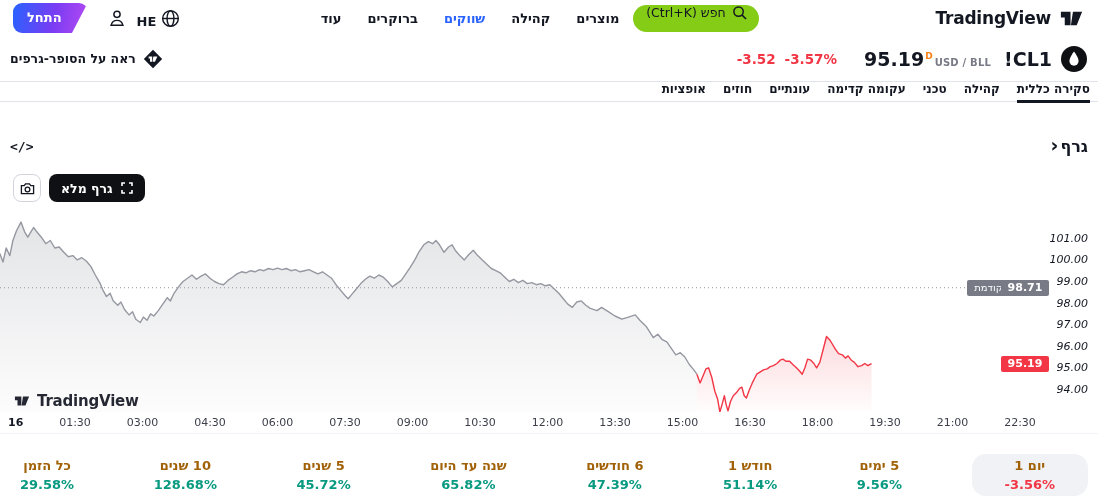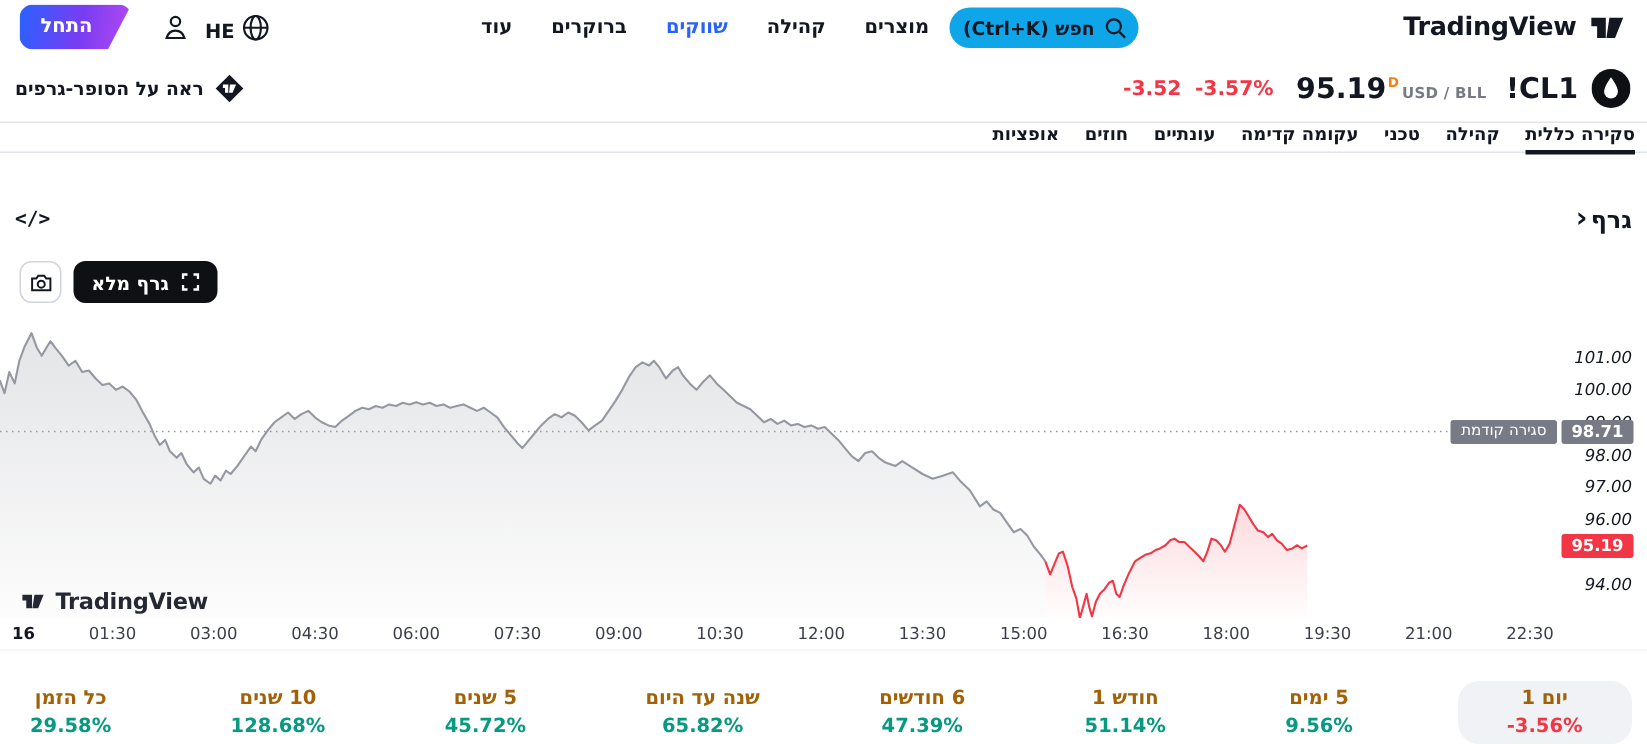--- a/index.html
+++ b/index.html
@@ -4,21 +4,21 @@
 <style>
   * { margin:0; padding:0; box-sizing:border-box; }
   html,body { background:#fff; }
   body { font-family:"DejaVu Sans", sans-serif; color:#131722; }
   .app { position:relative; width:1098px; height:500px; overflow:hidden; background:#fff; direction:rtl; }
 
   
   .topbar { position:absolute; top:0; right:0; left:0; height:36px; display:flex; align-items:center; padding:0 13px; }
   .logo { display:flex; align-items:center; gap:7px; margin-left:176px; cursor:pointer; }
   .logo-text { font-size:17px; font-weight:800; letter-spacing:-0.2px; }
-  .search-pill { position:relative; width:126px; height:27px; background:#0ea5e9; border-radius:14px; display:flex; align-items:center; justify-content:center; gap:6px; margin-left:14px; cursor:pointer;font-weight:bold; }
+  .search-pill { position:relative; width:126px; height:27px; background:#84cc16; border-radius:14px; display:flex; justify-content:center; gap:6px; margin-left:14px; cursor:pointer; }
   .search-pill .ph { font-size:12.5px; color:#131722; }
   .main-nav { display:flex; align-items:center; gap:26px; margin-left:10px; }
   .nav-item { font-size:13px; font-weight:600; color:#131722; cursor:pointer; white-space:nowrap; }
   .nav-item.active { color:#2962ff; }
   .tb-spacer { flex:1; }
   .lang { display:flex; align-items:center; gap:4px; cursor:pointer; }
   .lang-code { font-size:13px; font-weight:700; }
   .icon-btn { display:flex; align-items:flex-end; justify-content:center; cursor:pointer; }
   .user-btn { margin:0 9px 0 18px; }
   .cta { background:linear-gradient(100deg,#2962ff 0%,#7a3cf3 55%,#b64af2 100%);
@@ -28,21 +28,21 @@
 
   
   .symbol-row { position:absolute; top:36px; right:0; left:0; height:46px; display:flex; align-items:center; padding:0 11px 0 10px; border-bottom:1px solid #e0e3eb; }
   .sym-main { display:flex; align-items:center; gap:9px; }
   .oil-icon { width:26px; height:26px; }
   .ticker { font-size:19px; font-weight:700; }
   .price-cluster { direction:ltr; display:flex; align-items:baseline; margin-right:4px; }
   .price { font-size:19px; font-weight:700; }
   .dflag { font-size:9px; font-weight:700; color:#f57f17; position:relative; top:-7px; margin:0 2px 0 1px; }
   .unit { font-size:10px; font-weight:700; color:#787b86; letter-spacing:0.2px; }
-  .chg { direction:ltr; font-size:13.5px; font-weight:600; color:#f23645; margin-right:6px; }
+  .chg { direction:ltr; font-size:13.5px; font-weight:600; color:#f23645; margin-right:18px; }
   .promo { display:flex; align-items:center; gap:7px; margin-right:auto; cursor:pointer; }
   .promo-text { font-size:12.5px; font-weight:700; }
 
   
   .tabs { position:absolute; top:82px; right:0; left:0; height:20px; display:flex; align-items:flex-start; gap:17px; padding:0 8px; border-bottom:1px solid #e0e3eb; }
   .tab { position:relative; font-size:12px; font-weight:700; color:#131722; cursor:pointer; padding-bottom:6px; white-space:nowrap; }
   .tab.active::after { content:""; position:absolute; right:0; left:0; bottom:-1px; height:3px; background:#131722; }
 
   
   .section-head { position:absolute; top:132px; right:10px; left:10px; height:28px; display:flex; align-items:center; justify-content:space-between; }
@@ -52,21 +52,21 @@
   .embed-btn { font-family:"DejaVu Sans Mono", monospace; font-size:13px; font-weight:700; color:#131722; cursor:pointer; }
 
   
   .chart-toolbar { position:absolute; top:174px; left:13px; display:flex; flex-direction:row; align-items:center; gap:8px; z-index:5; }
   .snap-btn { width:28px; height:28px; background:#fff; border:1px solid #d1d4dc; border-radius:8px; display:flex; align-items:center; justify-content:center; cursor:pointer; }
   .full-btn { height:28px; background:#0f1014; color:#fff; border:none; border-radius:8px; display:flex; align-items:center; gap:8px; padding:0 12px; font-size:12.5px; font-weight:700; cursor:pointer; font-family:inherit; }
 
   
   .chart-region { position:absolute; top:212px; left:0; width:1098px; height:200px; }
   .price-tick { position:absolute; right:10px; font-size:11px; color:#131722;font-style:italic; }
-  .axis-badge { position:absolute; left:1041px; width:48px; height:16px; border-radius:2px; color:#fff; font-size:11px; font-weight:700; display:flex; align-items:center; justify-content:center; z-index:4; direction:ltr; }
+  .axis-badge { position:absolute; left:1001px; width:48px; height:16px; border-radius:2px; color:#fff; font-size:11px; font-weight:700; display:flex; align-items:center; justify-content:center; z-index:4; direction:ltr; }
   .badge-last { background:#f23645; }
   .badge-prev { background:#787b86; }
   .prev-label { position:absolute; right:60px; height:16px; background:#787b86; color:#fff; font-size:10px; border-radius:2px; display:flex; align-items:center; padding:0 7px; z-index:4; white-space:nowrap; }
   .watermark { position:absolute; left:13px; bottom:2px; display:flex; align-items:center; gap:6px; direction:ltr; opacity:0.92; }
   .watermark .wm-text { font-size:15px; font-weight:800; letter-spacing:-0.2px; color:#131722; }
   .time-axis { position:absolute; top:412px; left:0; width:1098px; height:21px; }
   .time-tick { position:absolute; top:4px; font-size:11px; color:#3c3f4a; transform:translateX(-50%); direction:ltr; }
   .time-tick.date { font-weight:700; color:#131722; transform:none; }
   .axis-divider { position:absolute; top:433px; left:0; right:0; border-top:1px solid #f0f3fa; }
 

